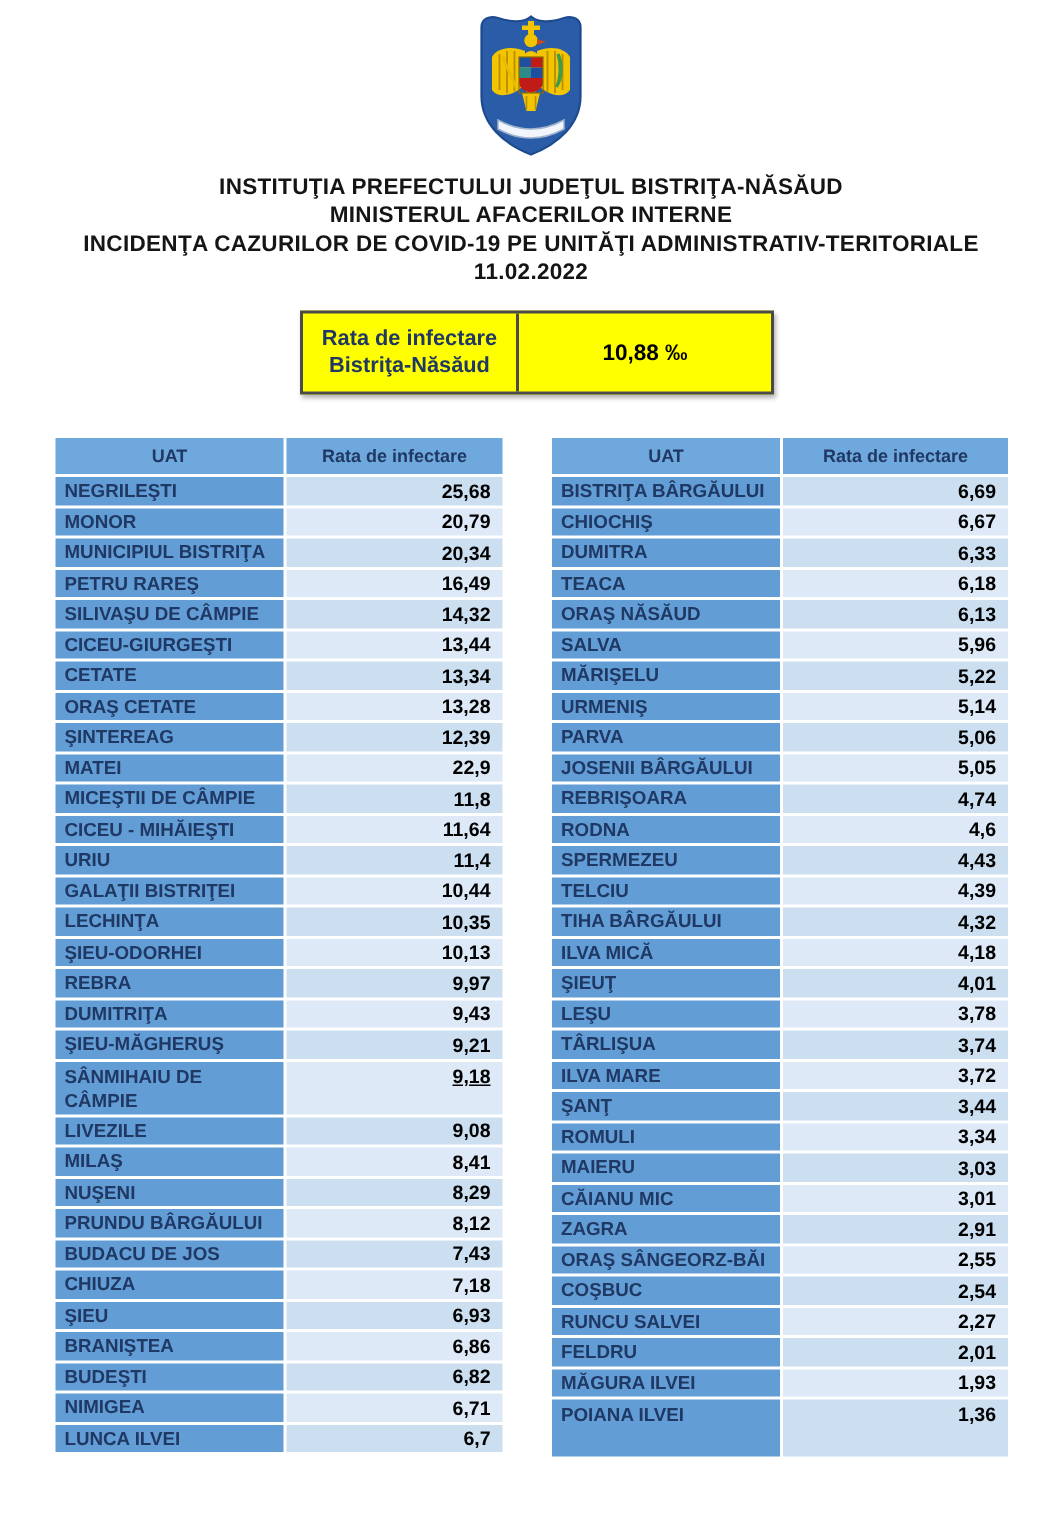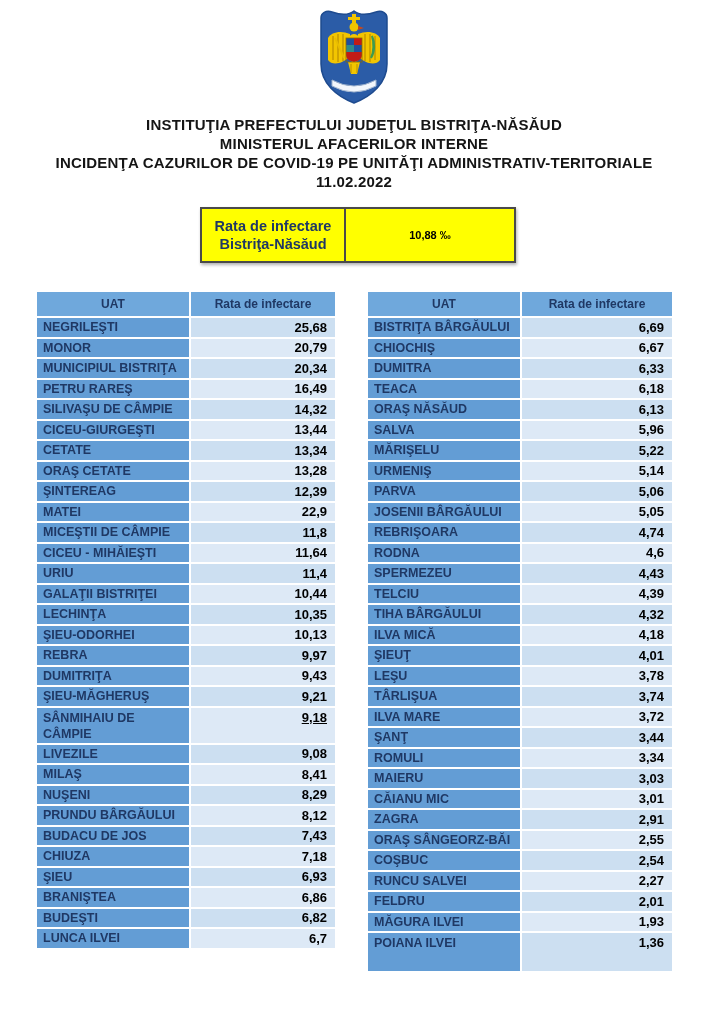--- a/index.html
+++ b/index.html
@@ -18,21 +18,21 @@
     background:#FFFF00;border:2px solid #4a4a4a;display:flex;
     box-shadow:1px 2px 3px rgba(0,0,0,.30);
   }
   .rate-label{
     width:142px;border-right:2px solid #4a4a4a;
     color:#1F3864;font-weight:bold;font-size:14.5px;line-height:18px;
     display:flex;flex-direction:column;justify-content:center;text-align:center;
   }
   .rate-value{
     flex:1;display:flex;align-items:center;justify-content:center;
-    color:#000;font-weight:bold;font-size:11px;
+    color:#000;font-weight:bold;font-size:15px;
   }
   .tables{display:flex;margin-top:29px;padding-left:37px;gap:33px;align-items:flex-start;}
   .thead{display:flex;gap:2px;margin-bottom:2px;}
   .th{
     background:#6FA8DC;color:#1F3864;font-weight:bold;font-size:12px;
     height:24px;display:flex;align-items:center;justify-content:center;
     box-sizing:border-box;
   }
   .t-left .th.c-name,.t-left .cell-name{width:152px;}
   .t-left .th.c-rate,.t-left .cell-value{width:144px;}
@@ -234,20 +234,24 @@
   </div>
         <div class="row">
     <div class="cell-name">BRANIŞTEA</div>
     <div class="cell-value">6,86</div>
   </div>
         <div class="row">
     <div class="cell-name">BUDEŞTI</div>
     <div class="cell-value">6,82</div>
   </div>
         <div class="row">
+    <div class="cell-name">NIMIGEA</div>
+    <div class="cell-value">6,71</div>
+  </div>
+        <div class="row">
     <div class="cell-name">LUNCA ILVEI</div>
     <div class="cell-value">6,7</div>
   </div>
       </div>
   </div>
   <div class="table t-right">
     <div class="thead">
       <div class="th c-name">UAT</div>
       <div class="th c-rate">Rata de infectare</div>
     </div>

